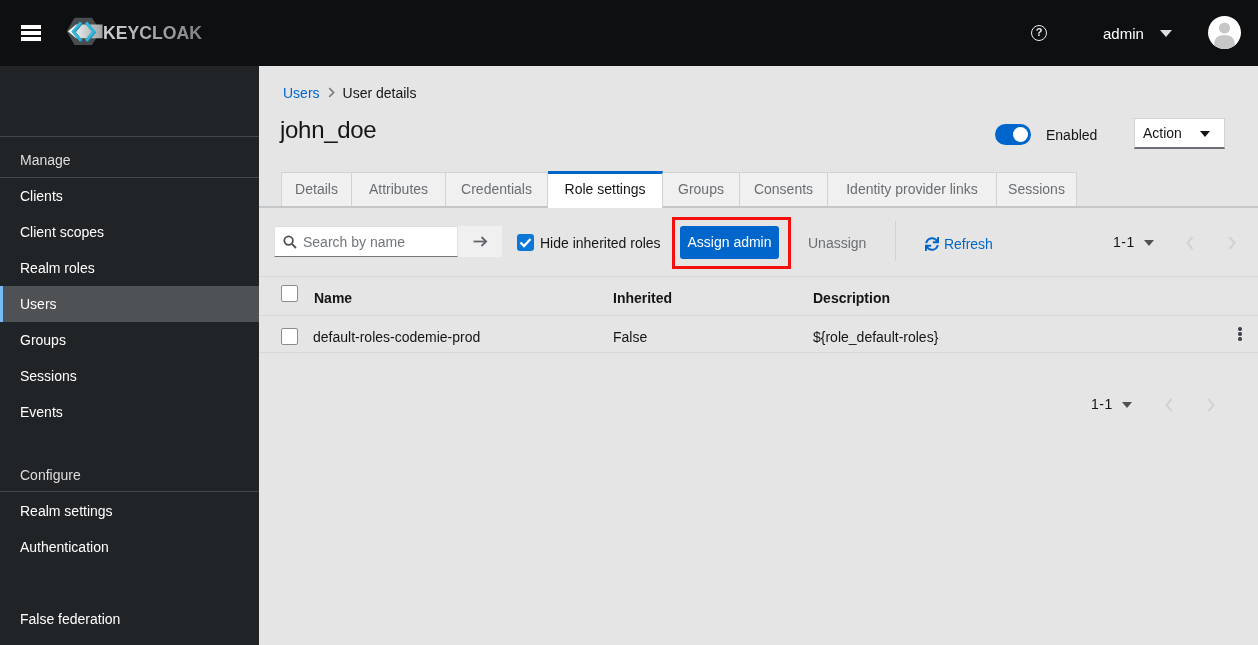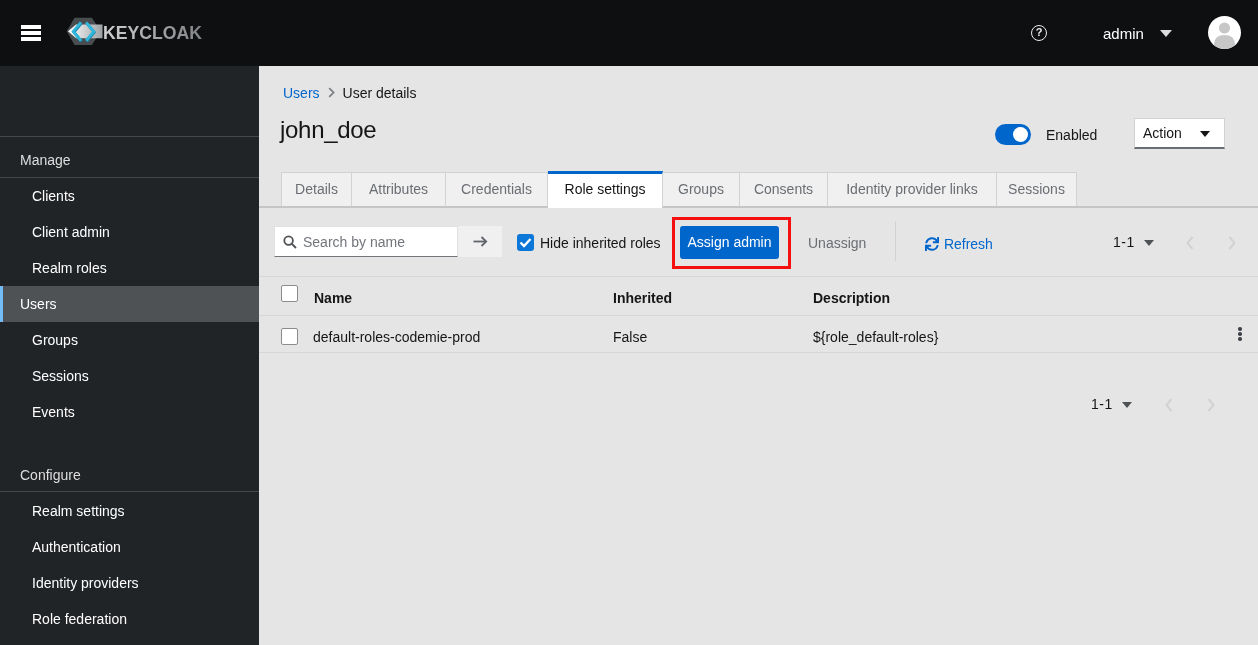--- a/index.html
+++ b/index.html
@@ -21,21 +21,21 @@
 
 #sidebar { position:absolute; left:0; top:66px; width:259px; height:579px; background:#212427; color:#fff; }
 #realmbox { position:absolute; left:20px; top:23px; width:217px; height:31px;
   background:#191b1d; border:1px solid #9fa1a4; color:#fff; font-size:16px;
   line-height:29px; padding-left:7px; }
 #realmbox .caret { position:absolute; right:18px; top:12px; width:0; height:0;
   border-left:5.5px solid transparent; border-right:5.5px solid transparent; border-top:6.5px solid #fff; }
 .sdiv { position:absolute; left:0; width:259px; height:1px; background:#45484b; }
 .navtitle { position:absolute; left:20px; font-size:14px; color:#dedede; }
 .navitem { position:absolute; left:0; width:259px; height:36px; line-height:36px;
-  padding-left:32px; font-size:14px; color:#fff; }
+  padding-left:20px; font-size:14px; color:#fff; }
 .navitem.cur { background:#4f5255; border-left:3px solid #73bcf7; padding-left:17px; }
 
 
 #content { position:absolute; left:259px; top:66px; width:999px; height:579px; background:#e5e5e5; }
 #crumbs { position:absolute; left:24px; top:19px; font-size:14px; color:#151515; }
 #crumbs a { color:#0066cc; text-decoration:none; }
 #title { position:absolute; left:21px; top:50px; font-size:24px; color:#151515; letter-spacing:-0.3px; }
 #toggle { position:absolute; left:736px; top:58px; width:36px; height:21px;
   background:#0066cc; border-radius:11px; }
 #toggle .knob { position:absolute; right:3px; top:3px; width:15px; height:15px;
@@ -136,32 +136,31 @@
       <path d="M 16.5 19 q 10 0 10.5 9 l 0 6 l -21 0 l 0 -6 q 0.5 -9 10.5 -9 z"></path>
     </g>
   </svg>
 </div>
 
 <div id="sidebar">
   <div class="sdiv" style="top:70px"></div>
   <div class="navtitle" style="top:86px">Manage</div>
   <div class="sdiv" style="top:111px"></div>
   <div class="navitem" style="top:112px">Clients</div>
-  <div class="navitem" style="top:148px">Client admin</div>
+  <div class="navitem" style="top:148px">Client scopes</div>
   <div class="navitem" style="top:184px">Realm roles</div>
   <div class="navitem cur" style="top:220px">Users</div>
   <div class="navitem" style="top:256px">Groups</div>
   <div class="navitem" style="top:292px">Sessions</div>
   <div class="navitem" style="top:328px">Events</div>
   <div class="navtitle" style="top:401px">Configure</div>
   <div class="sdiv" style="top:425px"></div>
   <div class="navitem" style="top:427px">Realm settings</div>
   <div class="navitem" style="top:463px">Authentication</div>
-  <div class="navitem" style="top:499px">Identity providers</div>
-  <div class="navitem" style="top:535px">Role federation</div>
+  <div class="navitem" style="top:535px">False federation</div>
 </div>
 
 <div id="content">
   <div id="crumbs"><a>Users</a><svg class="sepsvg" width="7" height="11" viewBox="0 0 7 11" style="margin:0 8px">
         <polyline points="1.2,1.2 5.6,5.5 1.2,9.8" fill="none" stroke="#7b7e82" stroke-width="1.7"></polyline>
       </svg>User details</div>
   <div id="title">john_doe</div>
   <div id="toggle">
       <div class="knob"></div>
     </div>

